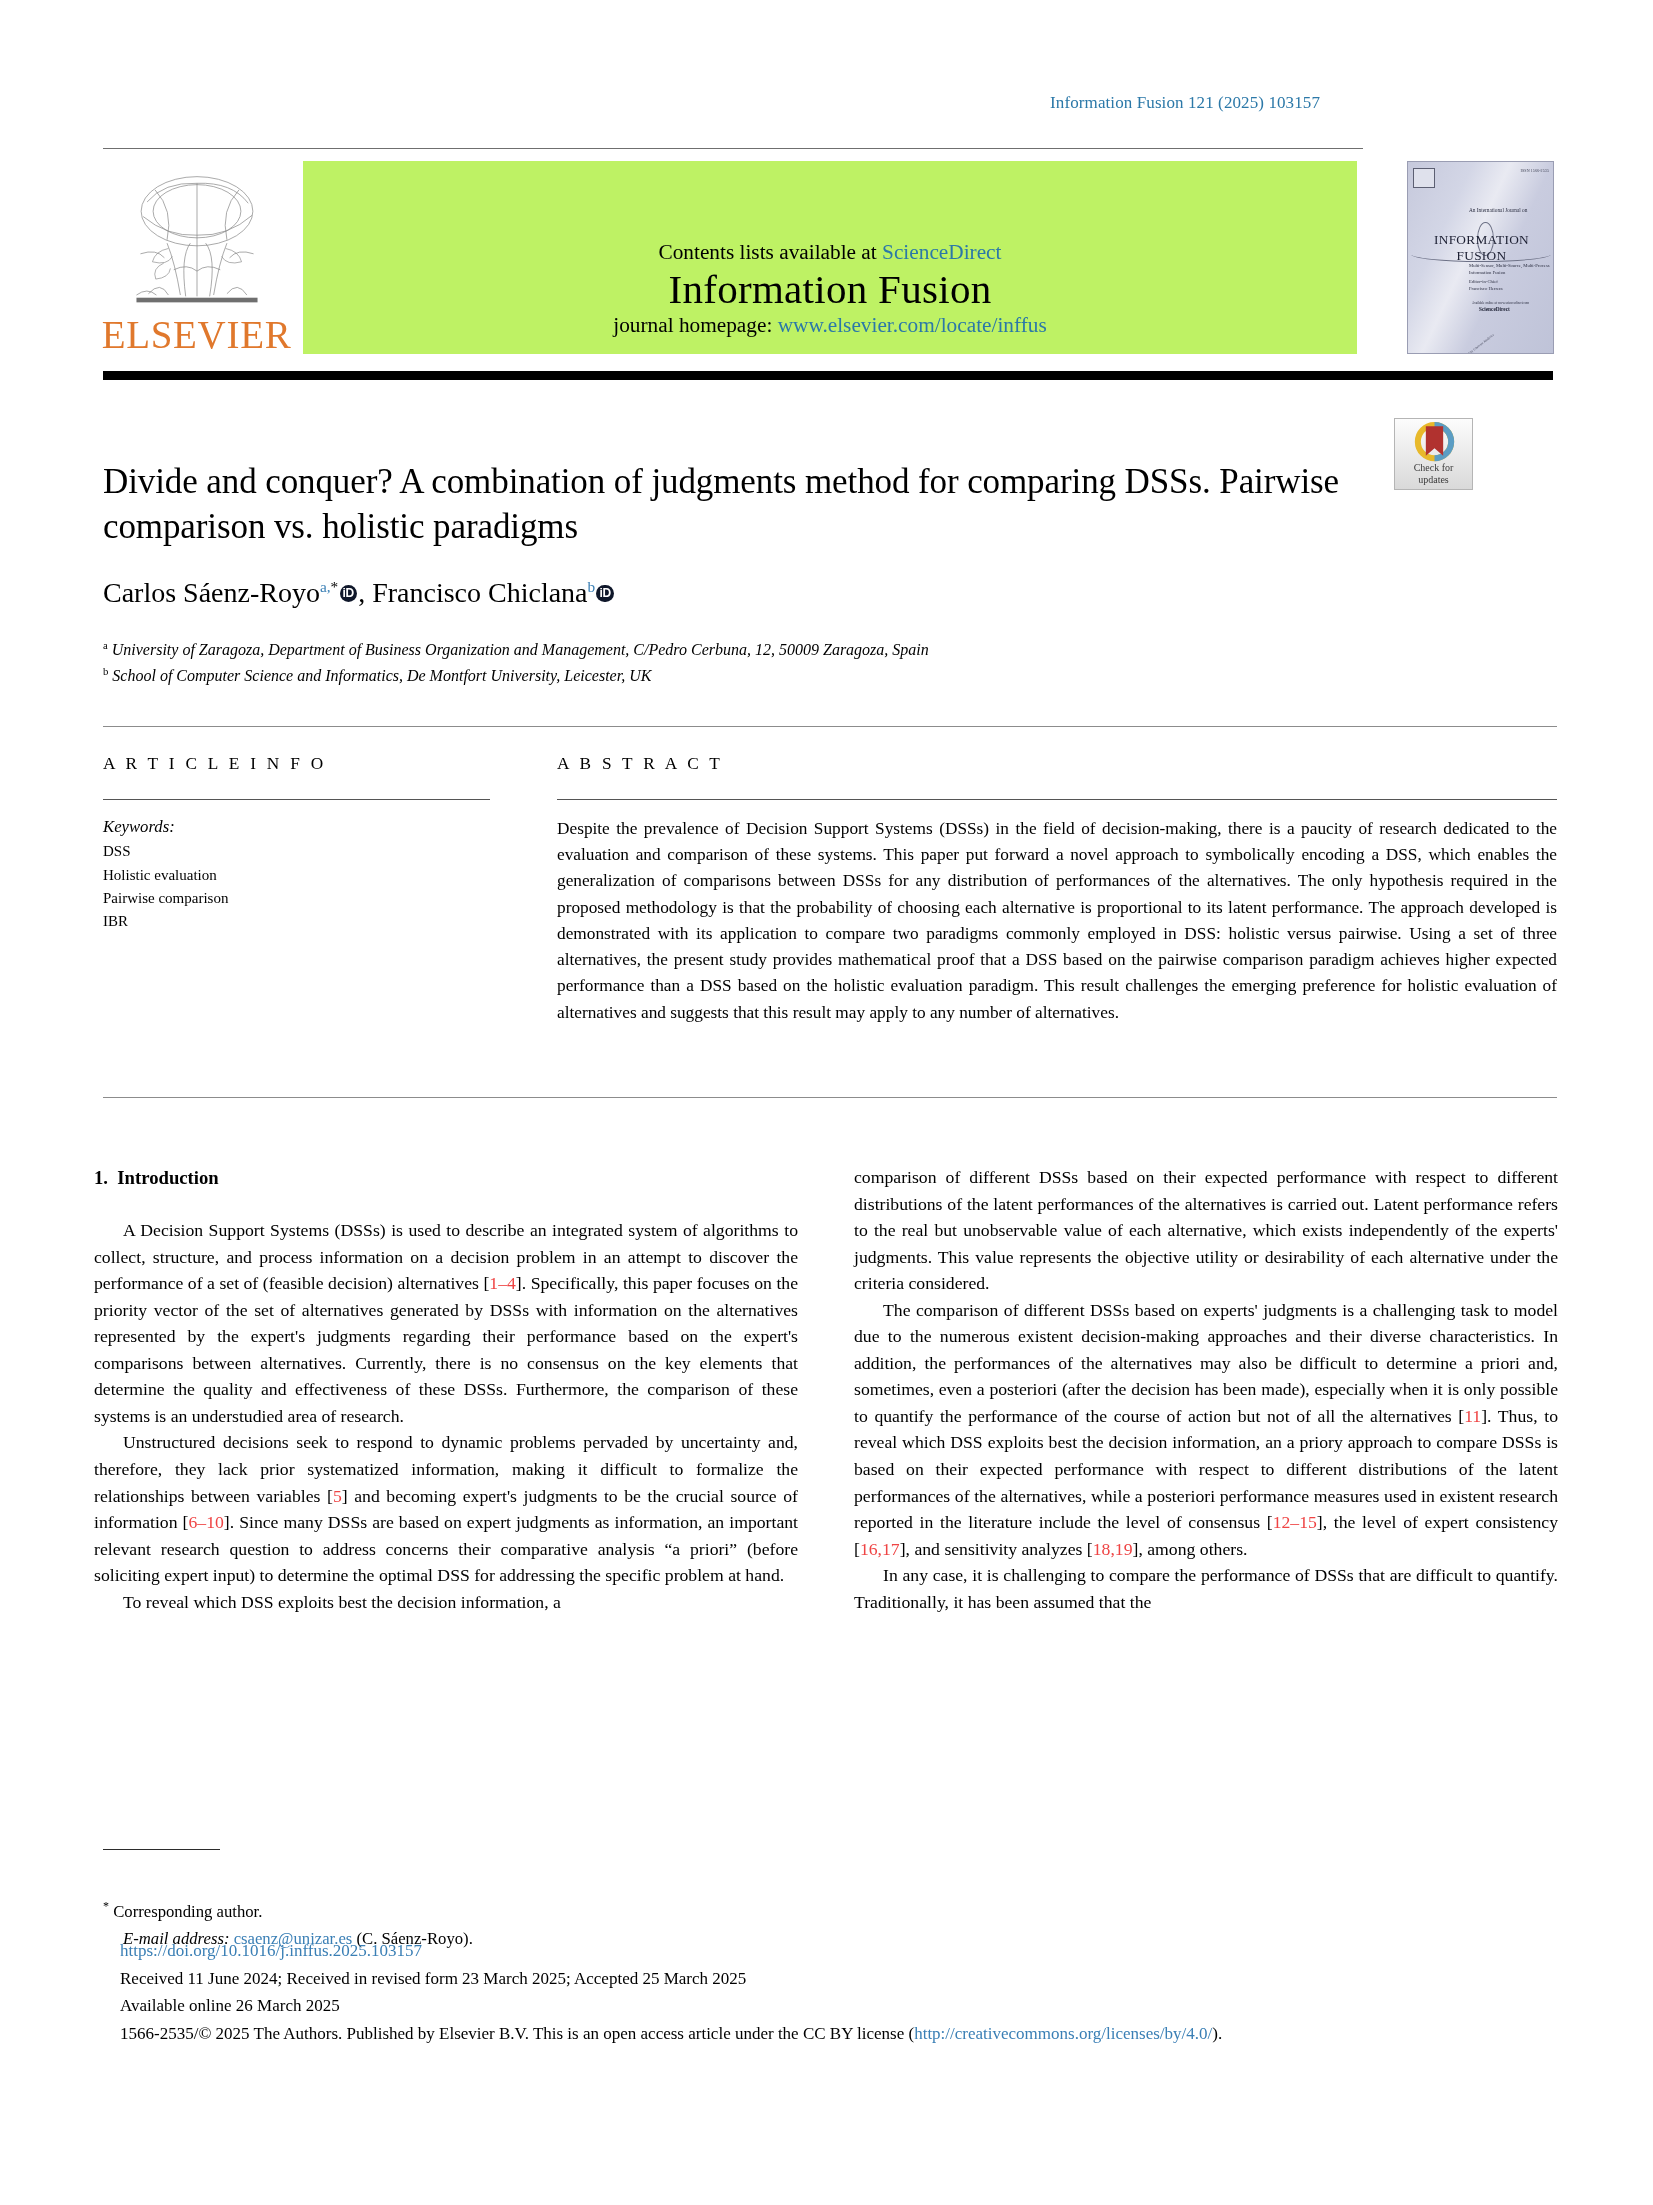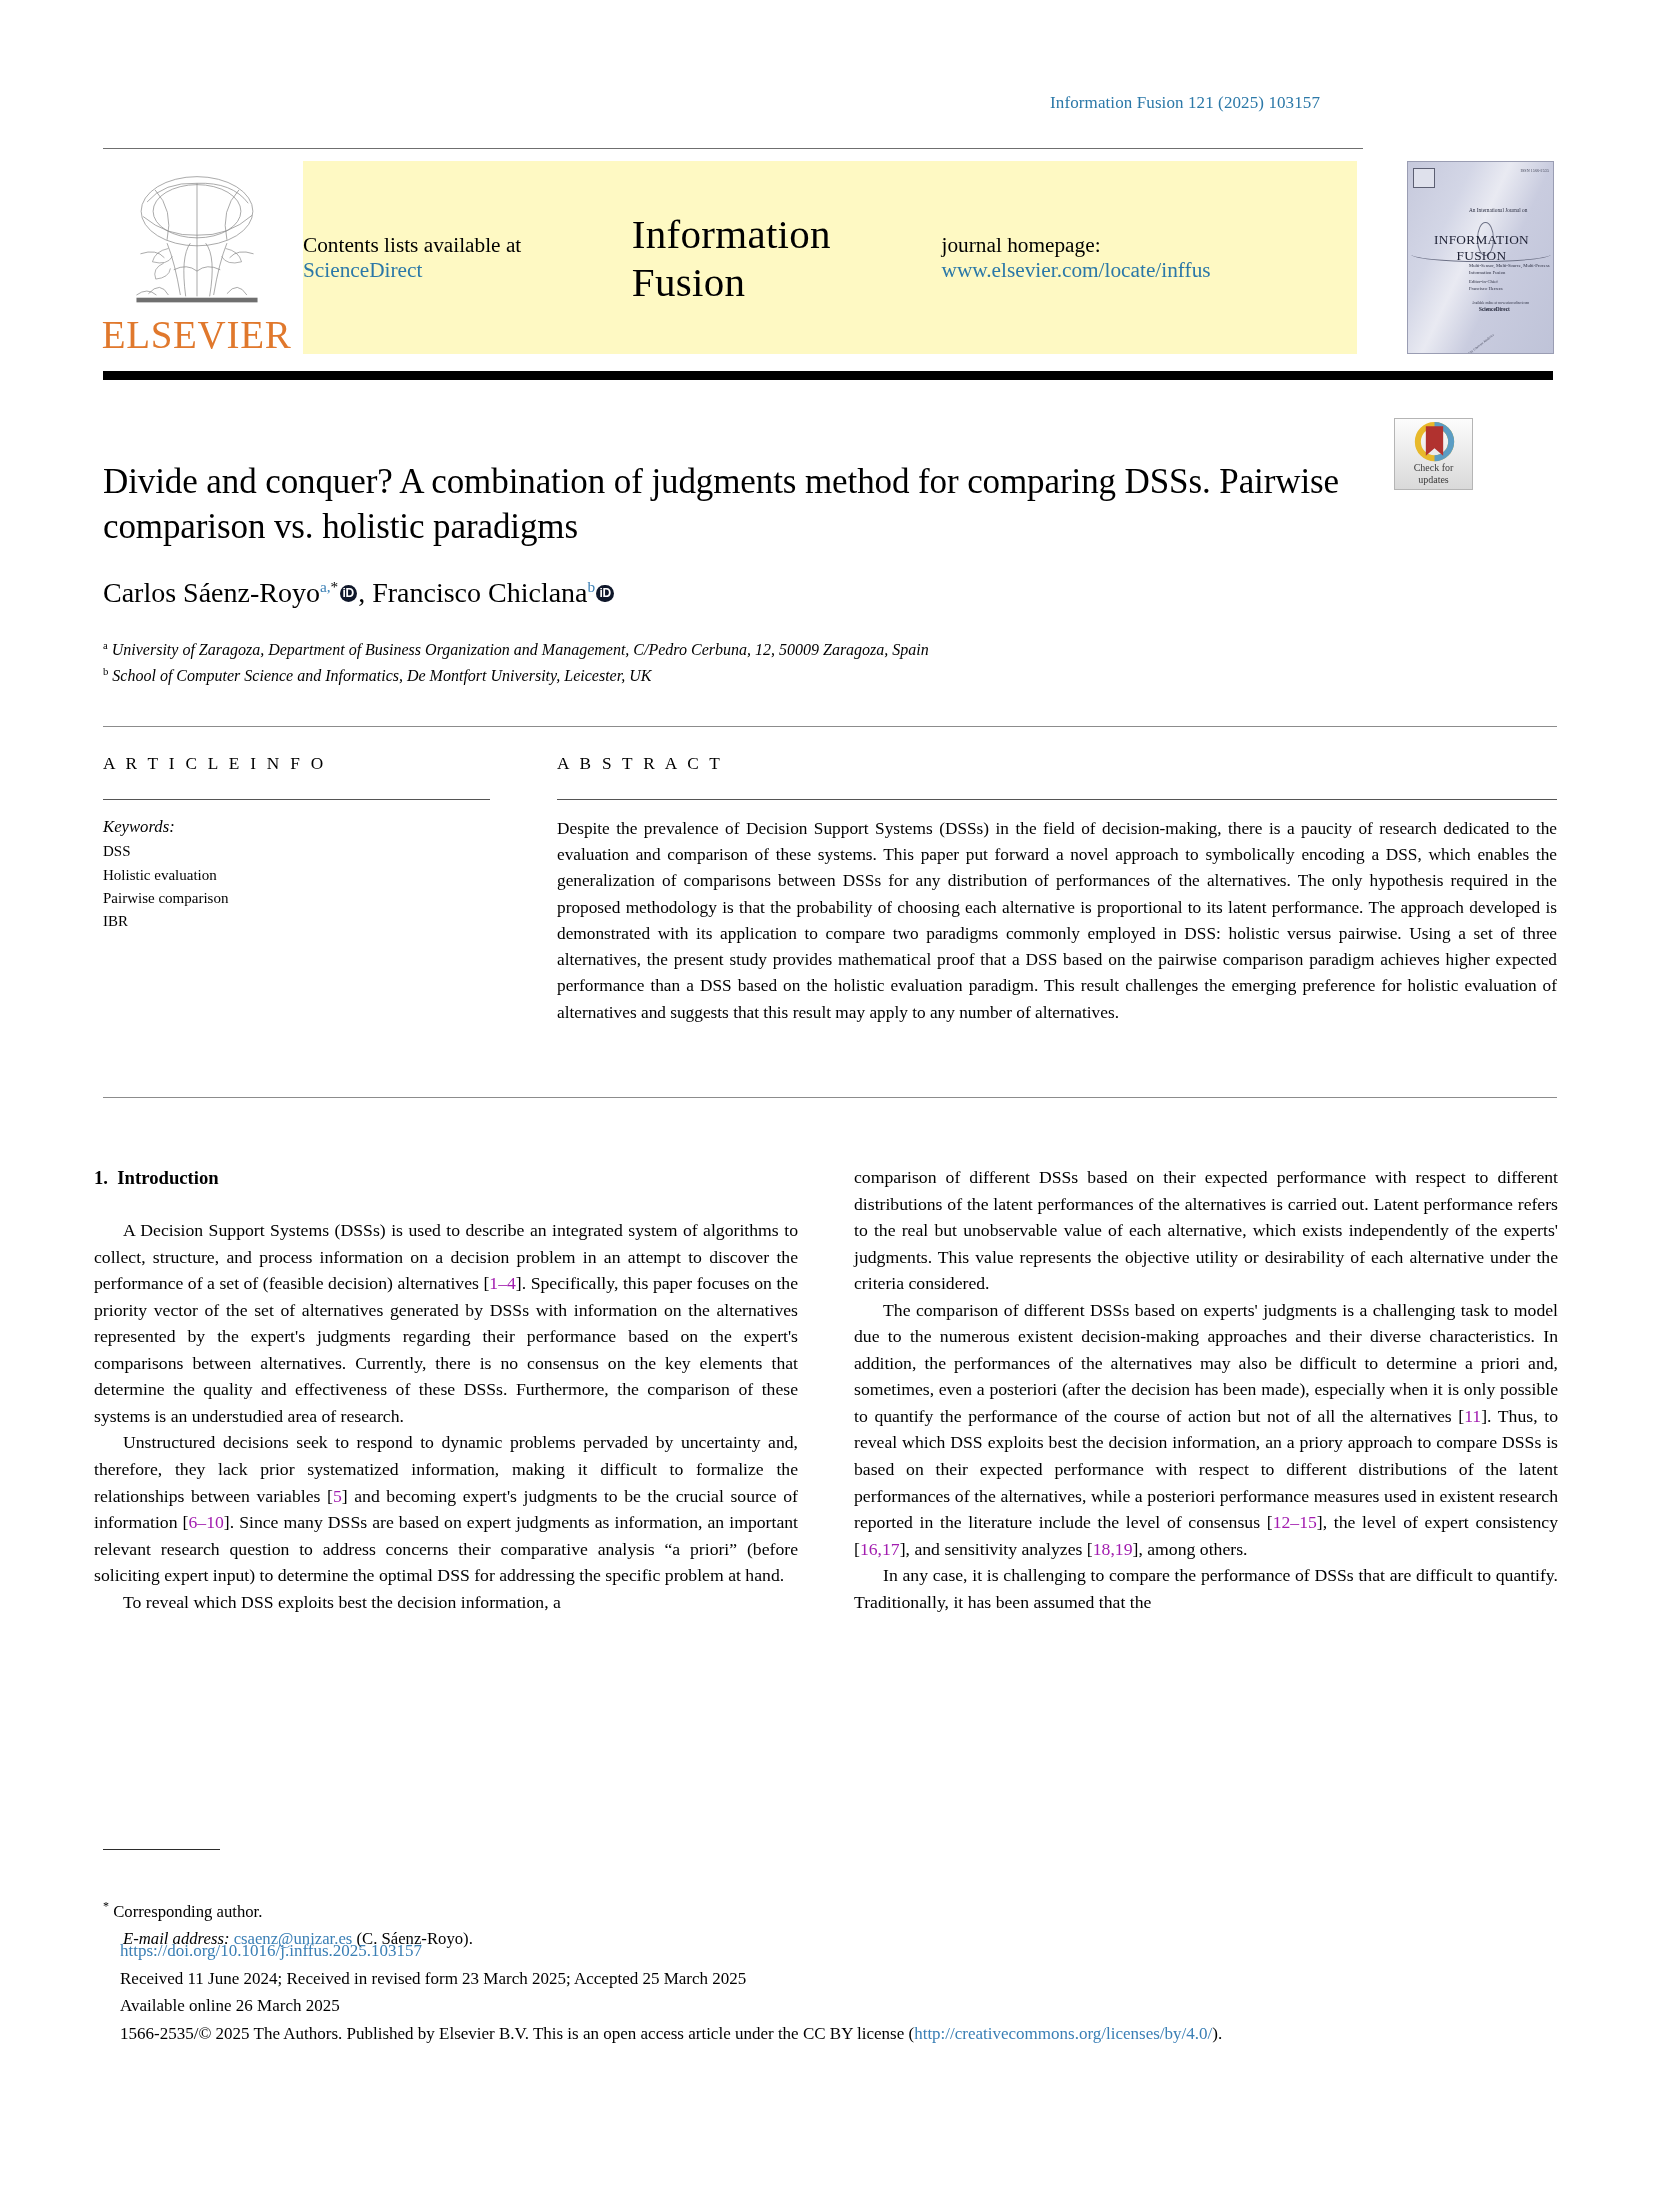--- a/index.html
+++ b/index.html
@@ -69,24 +69,25 @@
     letter-spacing: 0.7px;
     color: #e0782c;
     line-height: 1;
     margin-top: 2.7px;
   }
   .masthead-center {
     position: absolute;
     left: 200px; top: 0;
     width: 1054px;
     height: 193px;
-    background: #fef9c3;
+    background: #bef264;
     display: flex;
+    flex-direction: column;
     align-items: center;
-    justify-content: space-between;
+    justify-content: flex-end;
     padding: 17.3px 0 16px 0;
     box-sizing: border-box;
   }
   .contents-line { font-size: 21.3px; }
   .journal-name {
     font-size: 41px;
     letter-spacing: 0.3px;
   }
   .homepage-line { font-size: 21.3px; }
   .link { color: #3a7fb5; }
@@ -328,21 +329,21 @@
   .col-left { left: 94px; }
   .col-right { left: 854px; }
   .sec-head {
     font-weight: bold;
     font-size: 18.7px;
     margin-bottom: 25px;
   }
   .sec-head .num { margin-right: 9.3px; }
   .para { text-indent: 29px; margin: 0; }
   .para + .para { margin-top: 0; }
-  .ref { color: #a21caf; }
+  .ref { color: #ef4444; }
 
   
   .footer-rule {
     position: absolute;
     left: 103px; top: 1849px;
     width: 117px; height: 1.3px;
     background: #2b2b2b;
   }
   .footnote {
     position: absolute;

